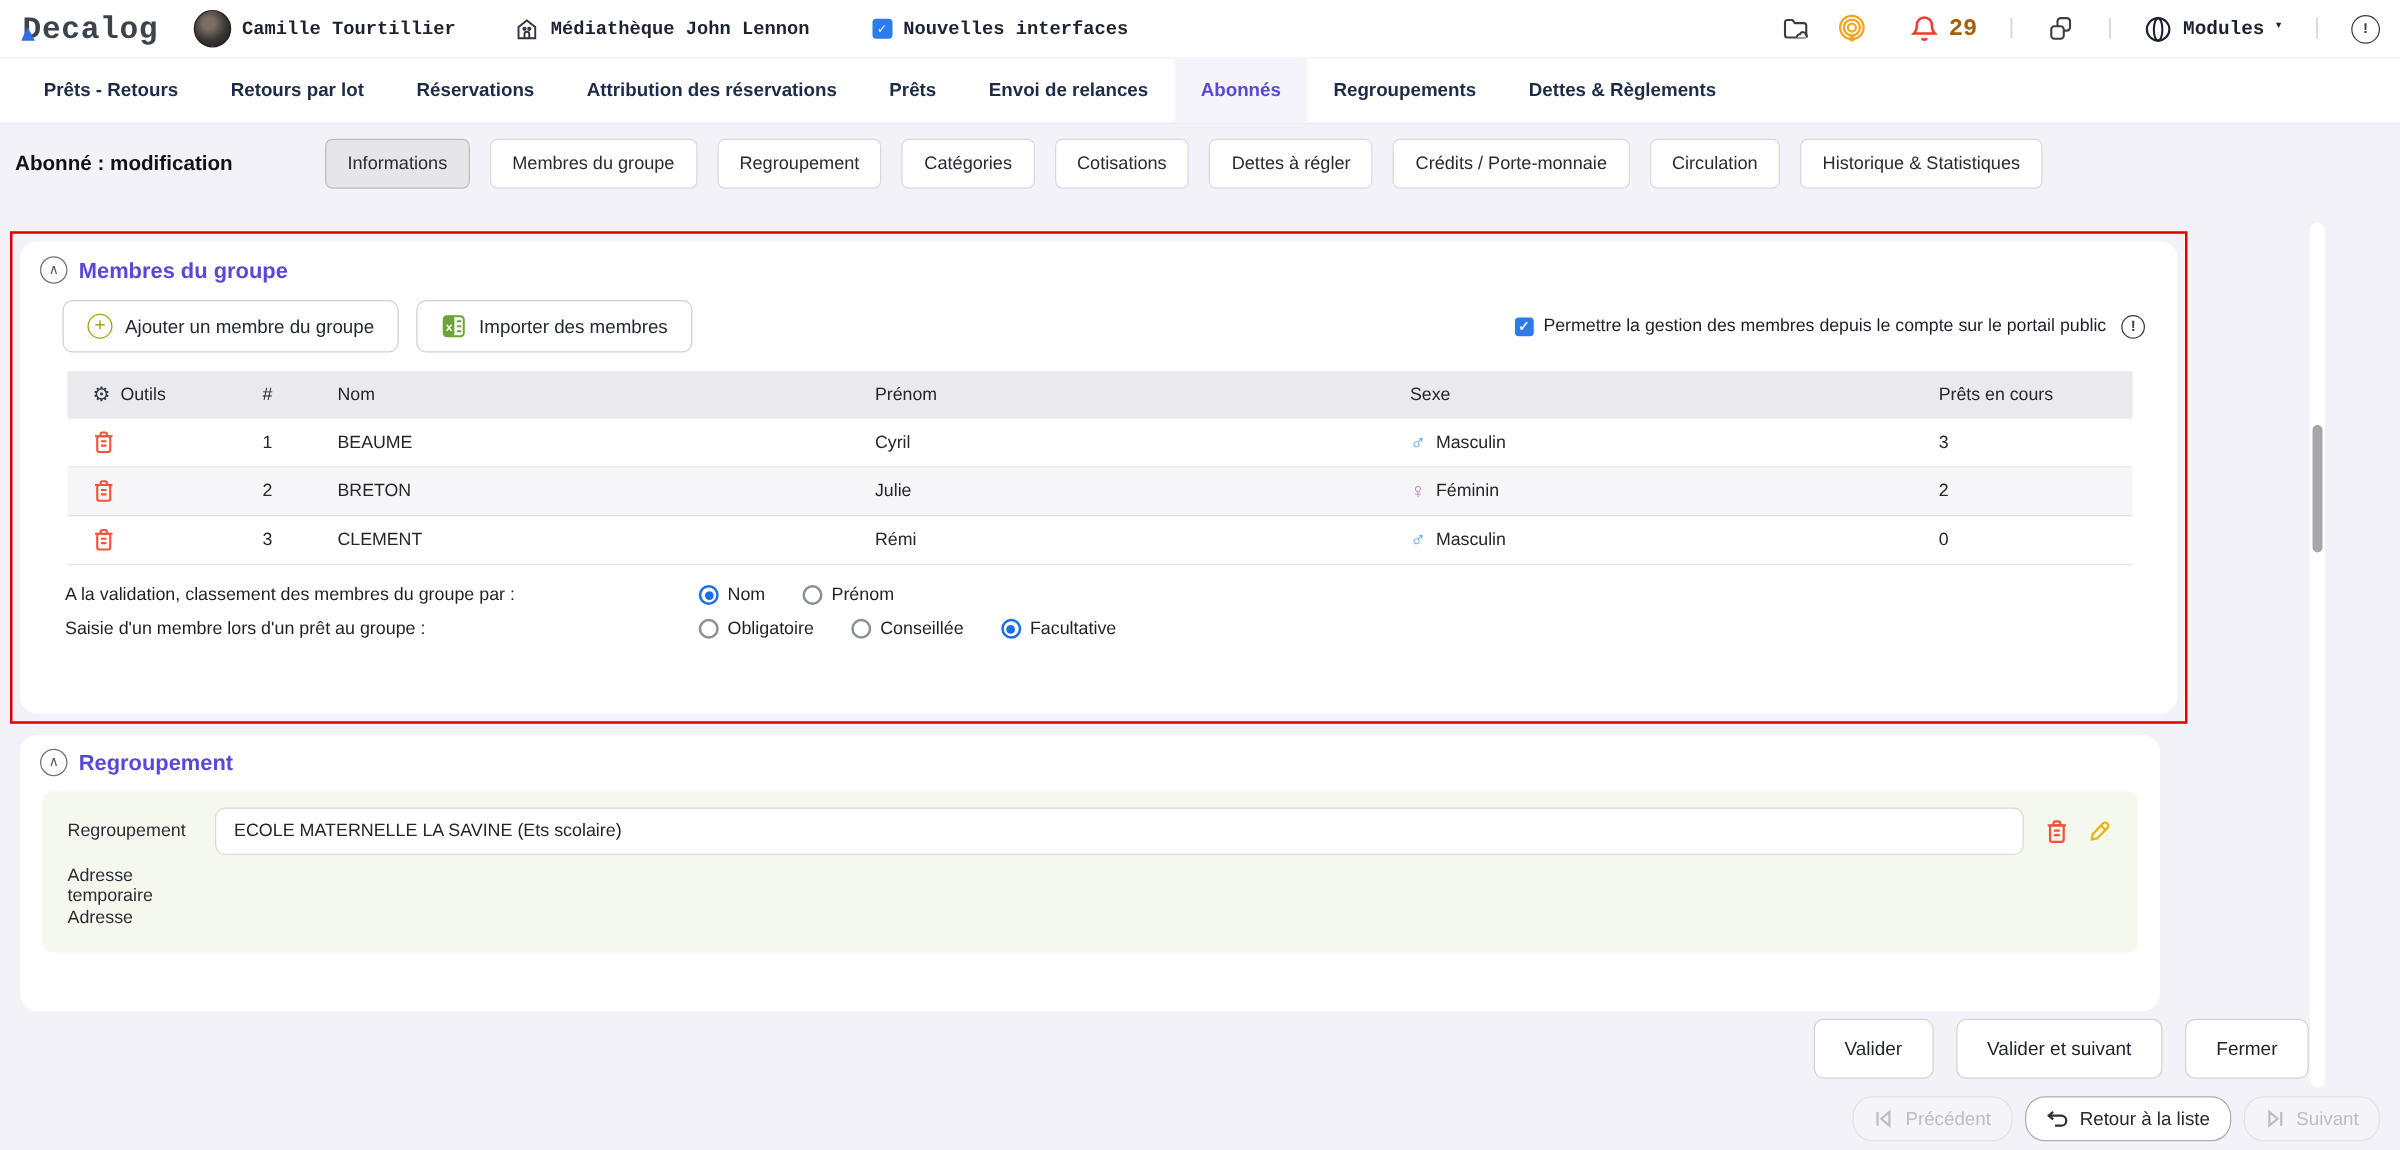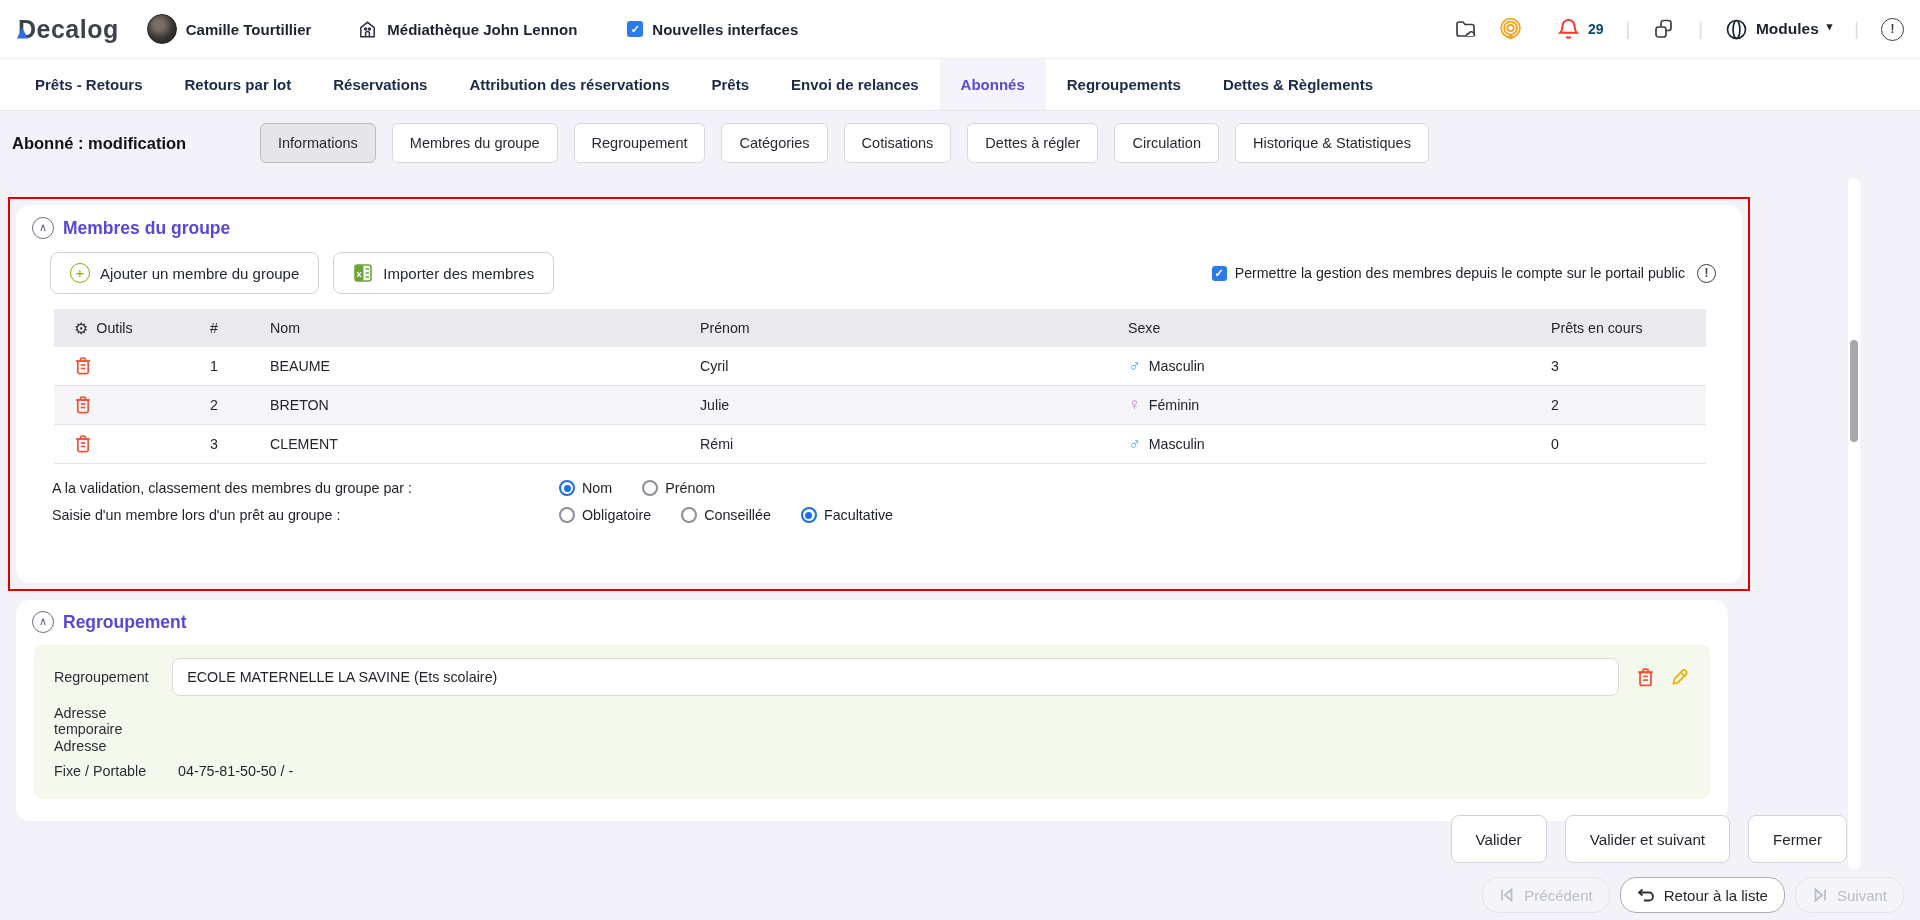--- a/index.html
+++ b/index.html
@@ -1,29 +1,29 @@
 <!DOCTYPE html>
 <html><head>
 <meta charset="utf-8">
 <style>
   * { margin:0; padding:0; box-sizing:border-box; }
   html,body { width:1920px; height:920px; overflow:hidden; }
   body { font-family:"Liberation Sans", sans-serif; background:#f2f2f8; color:#21262e; position:relative; }
 
   
-  .topbar { height:59px; background:#fff; border-bottom:1px solid #ededf2; display:flex; align-items:center; padding:0 16px; }
+  .topbar { height:47px; background:#fff; border-bottom:1px solid #ededf2; display:flex; align-items:center; padding:0 16px;font-family:Liberation Mono, monospace; }
   .logo { font-size:25px; font-weight:bold; color:#3d434b; letter-spacing:.5px; position:relative; padding-left:2px; }
   .logo .accent { position:absolute; left:1px; top:13px; width:11px; height:11px; background:#2e6ce3; clip-path:polygon(0 100%,45% 0,100% 100%); }
   .tb-group { display:flex; align-items:center; gap:9px; font-size:15px; font-weight:bold; color:#1c2330; }
   .avatar { width:30px; height:30px; border-radius:50%; background:radial-gradient(circle at 40% 35%, #7a6f66 0 18%, #3a3632 55%, #191817 100%); border:1px solid #23221f; }
   .sep { color:#d9d9e0; font-size:18px; padding:0 2px; }
   .checkbox { width:16px; height:16px; border-radius:3px; background:#2b7ce9; color:#fff; font-size:11px; font-weight:bold; display:flex; align-items:center; justify-content:center; }
   .tb-right { margin-left:auto; display:flex; align-items:center; gap:20px; }
   .icon-btn { display:flex; align-items:center; justify-content:center; }
-  .badge-count { color:#0c4a6e; font-weight:bold; font-size:14px; margin-left:-12px; }
+  .badge-count { color:#a16207; font-weight:bold; font-size:19px; margin-left:-12px; }
   .modules { display:flex; align-items:center; gap:8px; font-size:15.5px; font-weight:bold; color:#1c2330; }
   .caret { font-size:11px; margin-top:-6px; color:#1c2330; }
   .circle-alert { width:20px; height:20px; border-radius:50%; border:1.8px solid #3a3f46; color:#3a3f46; font-size:12px; font-weight:bold; display:flex; align-items:center; justify-content:center; }
 
   
   .navbar { height:52px; background:#fff; border-bottom:1px solid #e7e7ee; display:flex; align-items:stretch; padding:0 0 0 14px; }
   .nav-item { display:flex; align-items:center; padding:0 21px; font-size:15px; font-weight:bold; color:#1d2b49; cursor:pointer; }
   .nav-item.active { background:#f5f4fb; color:#5748d6; }
 
   
@@ -178,20 +178,21 @@
 
 <div class="page-head">
   <div class="page-title">Abonné : modification</div>
   <div class="tabs">
     <button class="tab-btn active">Informations</button>
     <button class="tab-btn">Membres du groupe</button>
     <button class="tab-btn">Regroupement</button>
     <button class="tab-btn">Catégories</button>
     <button class="tab-btn">Cotisations</button>
     <button class="tab-btn">Dettes à régler</button>
+    <button class="tab-btn">Crédits / Porte-monnaie</button>
     <button class="tab-btn">Circulation</button>
     <button class="tab-btn">Historique &amp; Statistiques</button>
   </div>
 </div>
 
 <div class="red-box">
   <section class="card">
     <div class="sec-head">
       <span class="chev-circle">∧</span>
       <span class="sec-title">Membres du groupe</span>
@@ -362,24 +363,20 @@
     </div>
     <div class="info-rows">
       <div class="info-row">
         <span class="field-label">Adresse temporaire</span>
         <span class="val"></span>
       </div>
       <div class="info-row">
         <span class="field-label">Adresse</span>
         <span class="val"></span>
       </div>
-      <div class="info-row">
-        <span class="field-label">Fixe / Portable</span>
-        <span class="val">04-75-81-50-50 / -</span>
-      </div>
     </div>
   </div>
 </section>
 
 <div class="f1">
   <button class="btn">Valider</button>
   <button class="btn">Valider et suivant</button>
   <button class="btn">Fermer</button>
 </div>
 <div class="f2">

